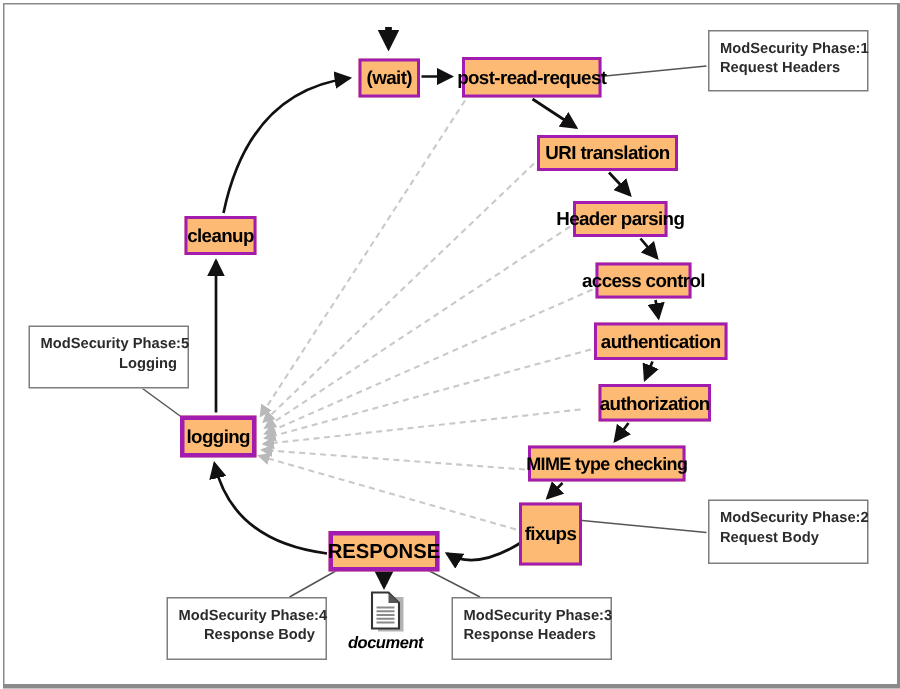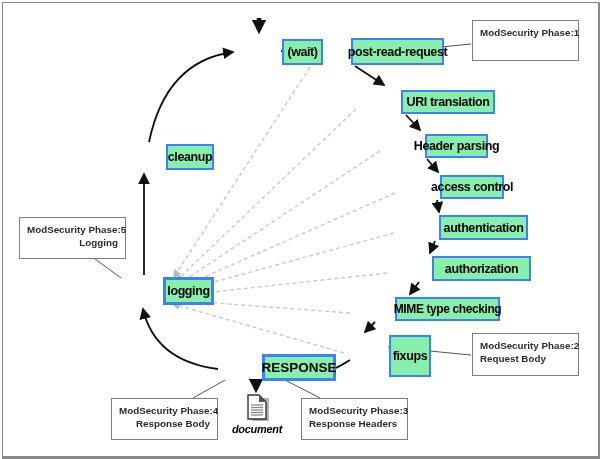--- a/index.html
+++ b/index.html
@@ -12,27 +12,26 @@
     border-bottom-width:3px;
     background:#ffffff;
     box-sizing:content-box;
     font-family:"Liberation Sans", sans-serif;
     overflow:hidden;
   }
   svg.wires{position:absolute;left:0;top:0;}
   .node{
     position:absolute;
     box-sizing:border-box;
-    background:#86efac;
-    border:2px solid #3b82f6;
+    background:#fdba74;
+    border:2px solid #a21caf;
     display:flex;align-items:center;justify-content:center;
     font-weight:bold;font-size:12.5px;color:#000;
     letter-spacing:-0.4px;white-space:nowrap;
     z-index:2;
-    margin-left:43px;
   }
   .node.thick{border-width:3px;}
   .node.caps{font-size:13.5px;letter-spacing:0;}
   .callout{
     position:absolute;
     box-sizing:border-box;
     background:#fff;
     border:1px solid #7d7d7d;
     padding:5px 7px 0 7px;
     font-weight:bold;font-size:9.8px;line-height:13px;color:#2b2b2b;
@@ -123,21 +122,21 @@
   </div>
 
   <div class="node" style="left:394px;top:172px;width:64px;height:24px">
     <span>access control</span>
   </div>
 
   <div class="node" style="left:393px;top:212px;width:89px;height:25px">
     <span>authentication</span>
   </div>
 
-  <div class="node" style="left:386px;top:253px;width:99px;height:25px">
+  <div class="node" style="left:396px;top:253px;width:75px;height:25px">
     <span>authorization</span>
   </div>
 
   <div class="node" style="left:349px;top:294px;width:105px;height:24px;font-size:12px">
     <span>MIME type checking</span>
   </div>
 
   <div class="node" style="left:343px;top:332px;width:42px;height:42px">
     <span>fixups</span>
   </div>
@@ -149,20 +148,21 @@
   <div class="node thick" style="left:117px;top:274px;width:51px;height:28px">
     <span>logging</span>
   </div>
 
   <div class="node" style="left:120px;top:141px;width:48px;height:26px">
     <span>cleanup</span>
   </div>
 
   <div class="callout" style="left:469px;top:17px;width:107px;height:41px">
     <span>ModSecurity Phase:1</span>
+    <span>Request Headers</span>
   </div>
 
   <div class="callout" style="left:469px;top:330px;width:107px;height:43px">
     <span>ModSecurity Phase:2</span>
     <span>Request Body</span>
   </div>
 
   <div class="callout" style="left:298px;top:395px;width:107px;height:42px">
     <span>ModSecurity Phase:3</span>
     <span>Response Headers</span>

